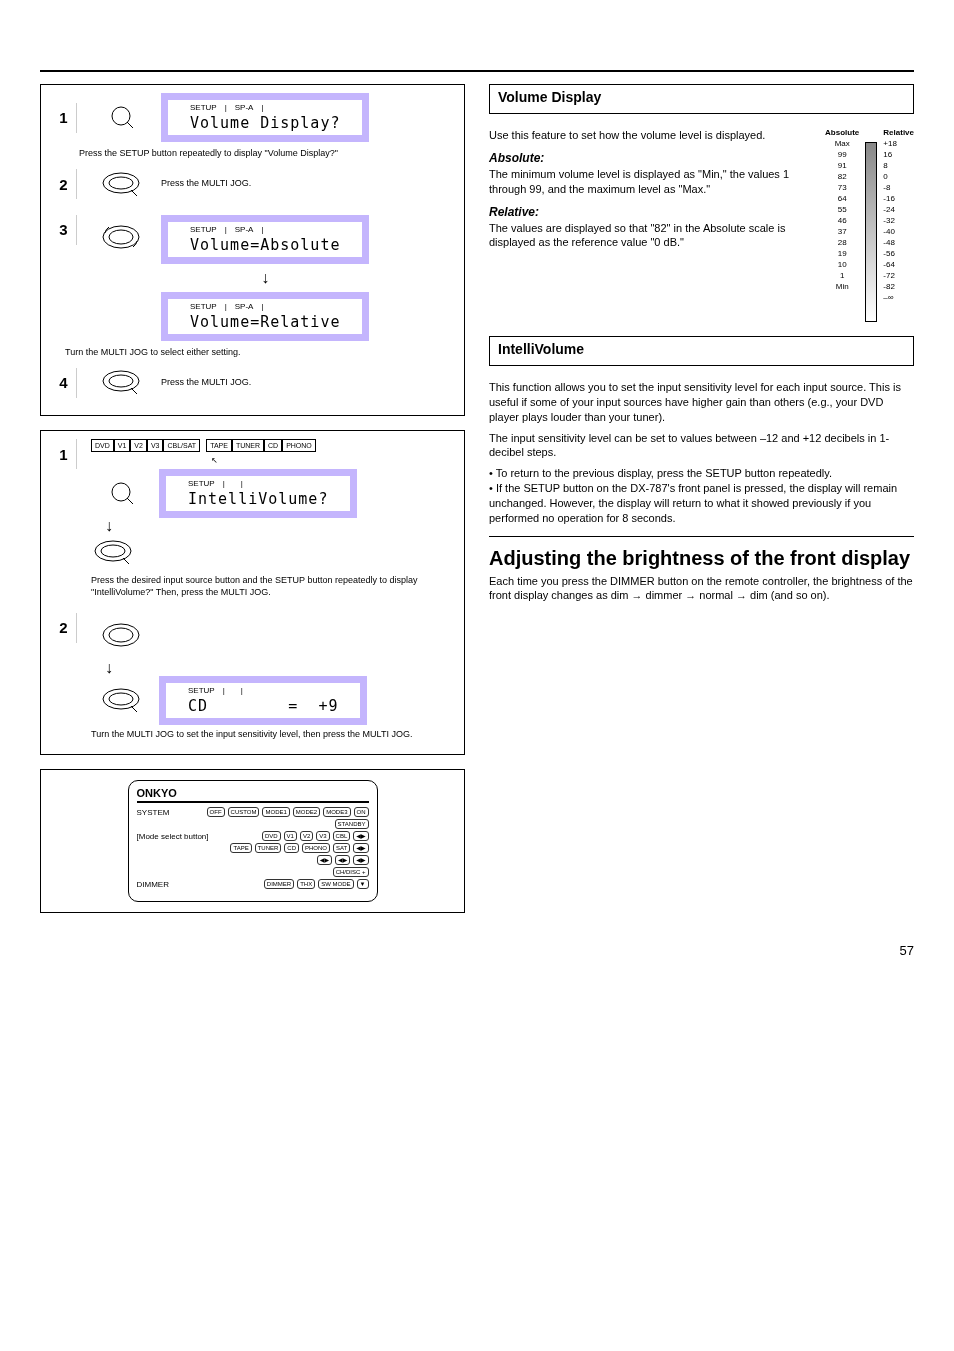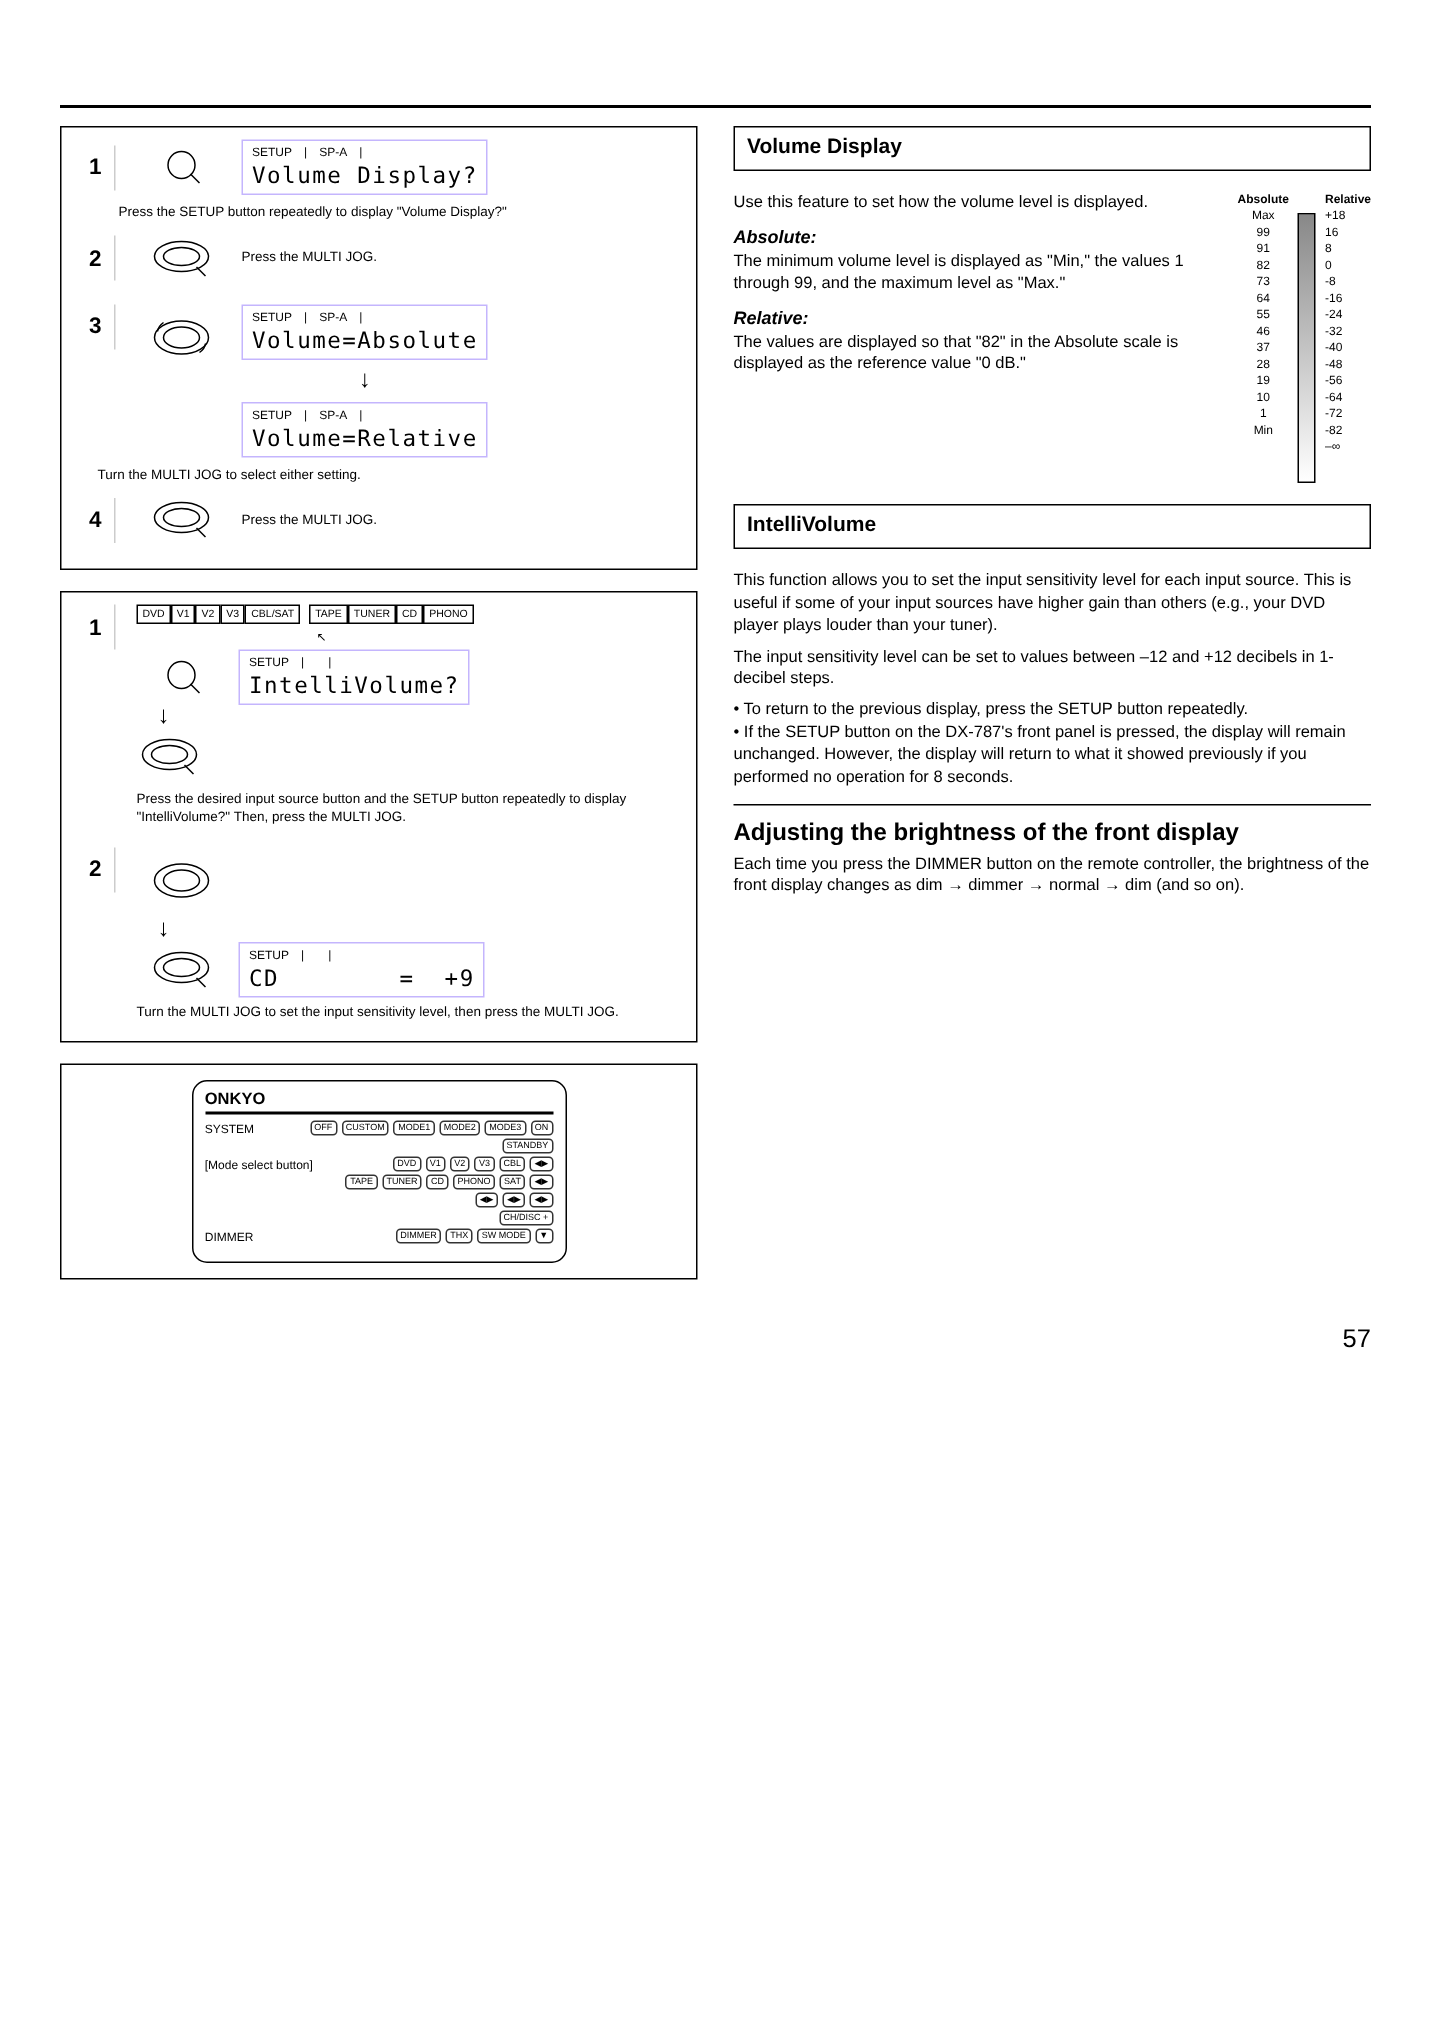--- a/index.html
+++ b/index.html
@@ -5,40 +5,40 @@
 *{margin:0;padding:0;box-sizing:border-box}
 body{font-family:Arial,Helvetica,sans-serif;font-size:12px;color:#000;background:#fff;width:954px;margin:0 auto;padding:40px 40px 30px}
 .hr-top{border:none;border-top:2px solid #000;margin:30px 0 12px}
 .cols{display:flex;gap:24px}
 .col-l,.col-r{flex:1}
 .box{border:1.5px solid #000;padding:8px 10px;margin-bottom:14px}
 .row{display:flex;align-items:center;gap:10px;margin-bottom:6px}
 .step-n{width:26px;min-width:26px;height:30px;display:flex;align-items:center;justify-content:center;border-right:1px solid #ccc;font-weight:bold;font-size:15px;margin-right:4px}
 .icon-wrap{width:60px;text-align:center}
 .dial{display:inline-block}
-.lcd{border:1px solid #c4b5fd;padding:3px 6px;font-size:11px}
+.lcd{border:7px solid #c4b5fd;padding:3px 22px;font-size:11px}
 .lcd-big{font-family:monospace;font-size:15px;letter-spacing:1px;margin-top:2px;white-space:pre}
 .lcd-top{font-size:8px;display:flex;gap:8px}
 .lcd-top span{white-space:nowrap}
 .arrow-d{font-size:16px;text-align:center;line-height:1}
 .mini-txt{font-size:9px;line-height:1.3}
 .seg-btns{display:flex;gap:0;margin-bottom:4px}
 .seg-btns span{border:1px solid #000;padding:2px 3px;font-size:7px}
 .heading{font-weight:bold;font-size:14px;margin-bottom:4px}
 .body-txt{font-size:11px;line-height:1.35;margin-bottom:6px}
 .sub{font-style:italic;font-weight:bold;font-size:12px;margin-top:8px;margin-bottom:2px}
 .sub2{font-weight:bold;font-size:12px;margin-bottom:2px;margin-top:10px}
 .scale-wrap{display:flex}
 .hr-thin{border:none;border-top:1px solid #000;margin:10px 0}
 .remote-box{border:1.5px solid #000;padding:10px;margin-bottom:14px}
 .remote{border:1px solid #000;border-radius:10px;padding:6px 8px 10px;width:250px;margin:0 auto;font-size:8px}
 .remote-row{display:flex;justify-content:space-between;align-items:center;margin-bottom:2px}
 .rbtn{display:inline-block;border:1px solid #333;border-radius:3px;padding:1px 2px;font-size:6px;line-height:1}
 .stack-lcd{display:flex;flex-direction:column;gap:6px}
-.page-num{font-size:17px;text-align:right;margin-top:16px}
+.page-num{font-size:13px;text-align:right;margin-top:16px}
 </style>
 </head>
 <body>
 
 <hr class="hr-top">
 
 <div class="cols">
   <div class="col-l">
 
     <div class="box">
@@ -325,18 +325,18 @@
     <div class="box" style="padding:4px 8px">
       <div class="heading">IntelliVolume</div>
     </div>
     <div class="body-txt">This function allows you to set the input sensitivity level for each input source. This is useful if some of your input sources have higher gain than others (e.g., your DVD player plays louder than your tuner).</div>
     <div class="body-txt">The input sensitivity level can be set to values between –12 and +12 decibels in 1-decibel steps.</div>
     <div class="body-txt" style="white-space:pre-wrap">• To return to the previous display, press the SETUP button repeatedly.
 • If the SETUP button on the DX-787's front panel is pressed, the display will remain unchanged. However, the display will return to what it showed previously if you performed no operation for 8 seconds.</div>
 
     <hr class="hr-thin">
 
-    <div class="heading" style="font-size:16px">Adjusting the brightness of the front display</div>
+    <div class="heading" style="font-size:20px">Adjusting the brightness of the front display</div>
     <div class="body-txt">Each time you press the DIMMER button on the remote controller, the brightness of the front display changes as dim → dimmer → normal → dim (and so on).</div>
   </div>
 </div>
 
 <div class="page-num">57</div>
 
 </body></html>

